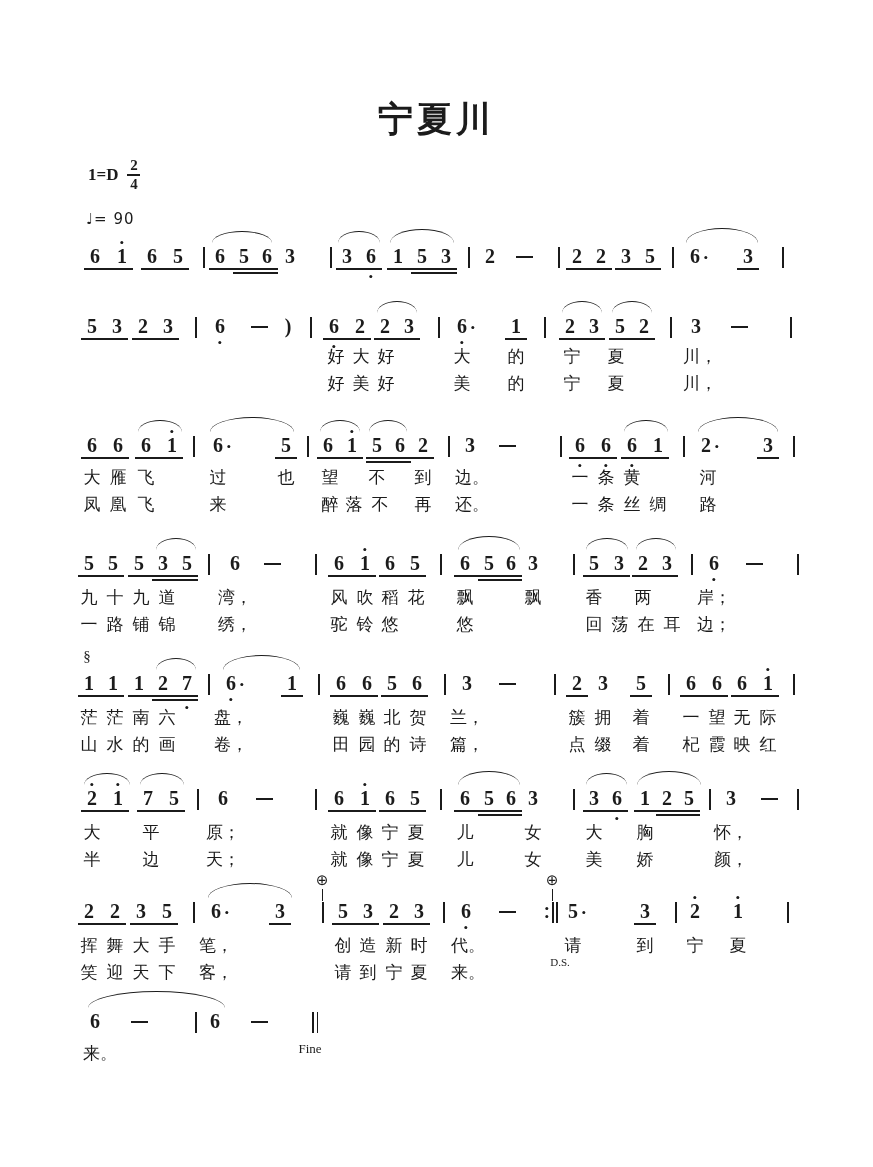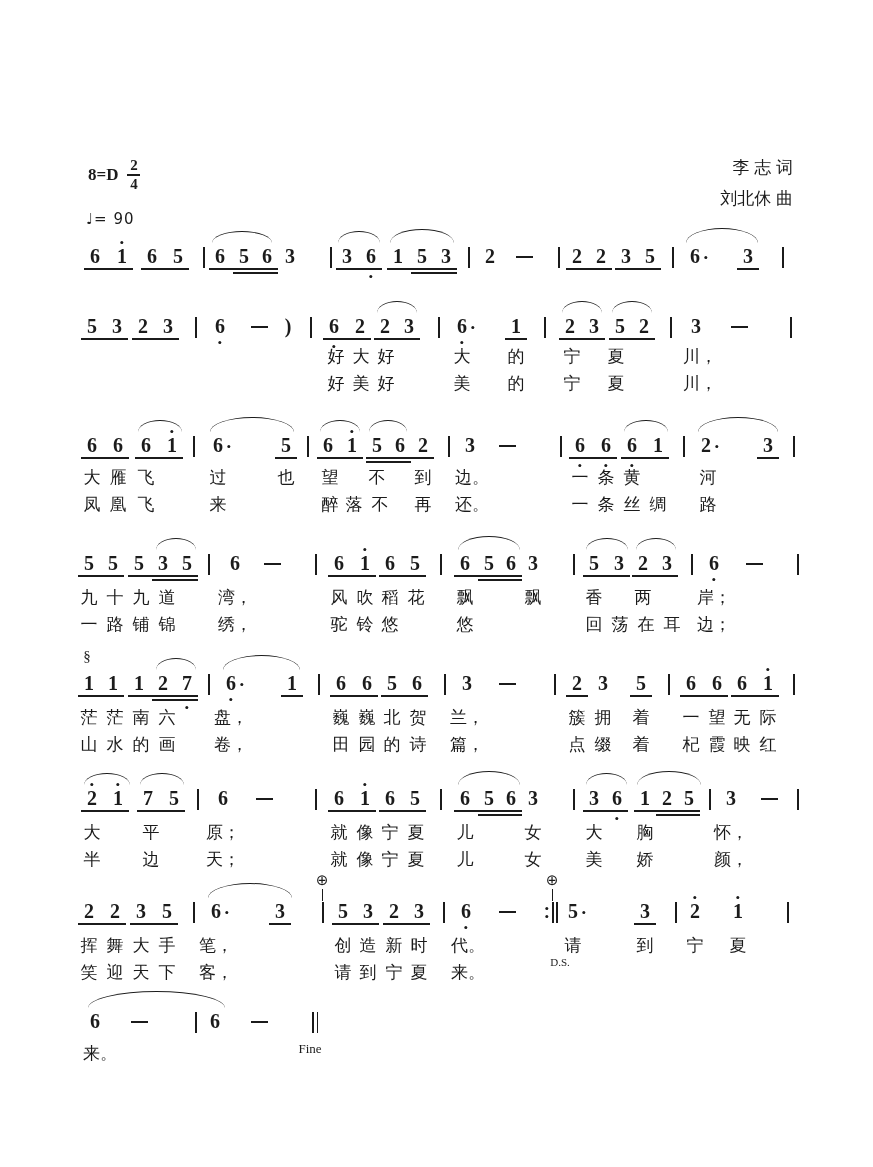--- a/index.html
+++ b/index.html
@@ -26,38 +26,35 @@
   .slur{position:absolute;border-top:1.5px solid #1b1b1b;border-radius:50% 50% 0 0/100% 100% 0 0;}
   .lyr{position:absolute;transform:translateX(-50%);font-size:17px;white-space:nowrap;}
   .mark{position:absolute;transform:translateX(-50%);font-family:"Liberation Serif",serif;
     font-size:15px;line-height:15px;}
   .mtext{font-family:"Liberation Serif",serif;}
 </style>
 </head>
 <body>
 
 <div id="page">
+  <h1 id="song-title">宁夏川</h1>
 
   <div class="keytime">
-    <span>8=D</span>
+    <span>1=D</span>
     <span class="ts">
       <span>2</span>
       <span class="tsbar"></span>
       <span>4</span>
     </span>
   </div>
 
   <div class="tempo">
     <span>♩</span><span>= 90</span>
   </div>
 
-  <div class="credits">
-    <div>李  志 词</div>
-    <div>刘北休 曲</div>
-  </div>
 
   <div id="score">
       <div class="uline" style="left: 84px; top: 268px; width: 49px;"></div>
       <div class="uline" style="left: 141px; top: 268px; width: 48px;"></div>
       <div class="uline" style="left: 209px; top: 268px; width: 69px;"></div>
       <div class="uline" style="left: 336px; top: 268px; width: 46px;"></div>
       <div class="uline" style="left: 387px; top: 268px; width: 70px;"></div>
       <div class="uline" style="left: 566px; top: 268px; width: 46px;"></div>
       <div class="uline" style="left: 615px; top: 268px; width: 46px;"></div>
       <div class="uline" style="left: 737px; top: 268px; width: 22px;"></div>

